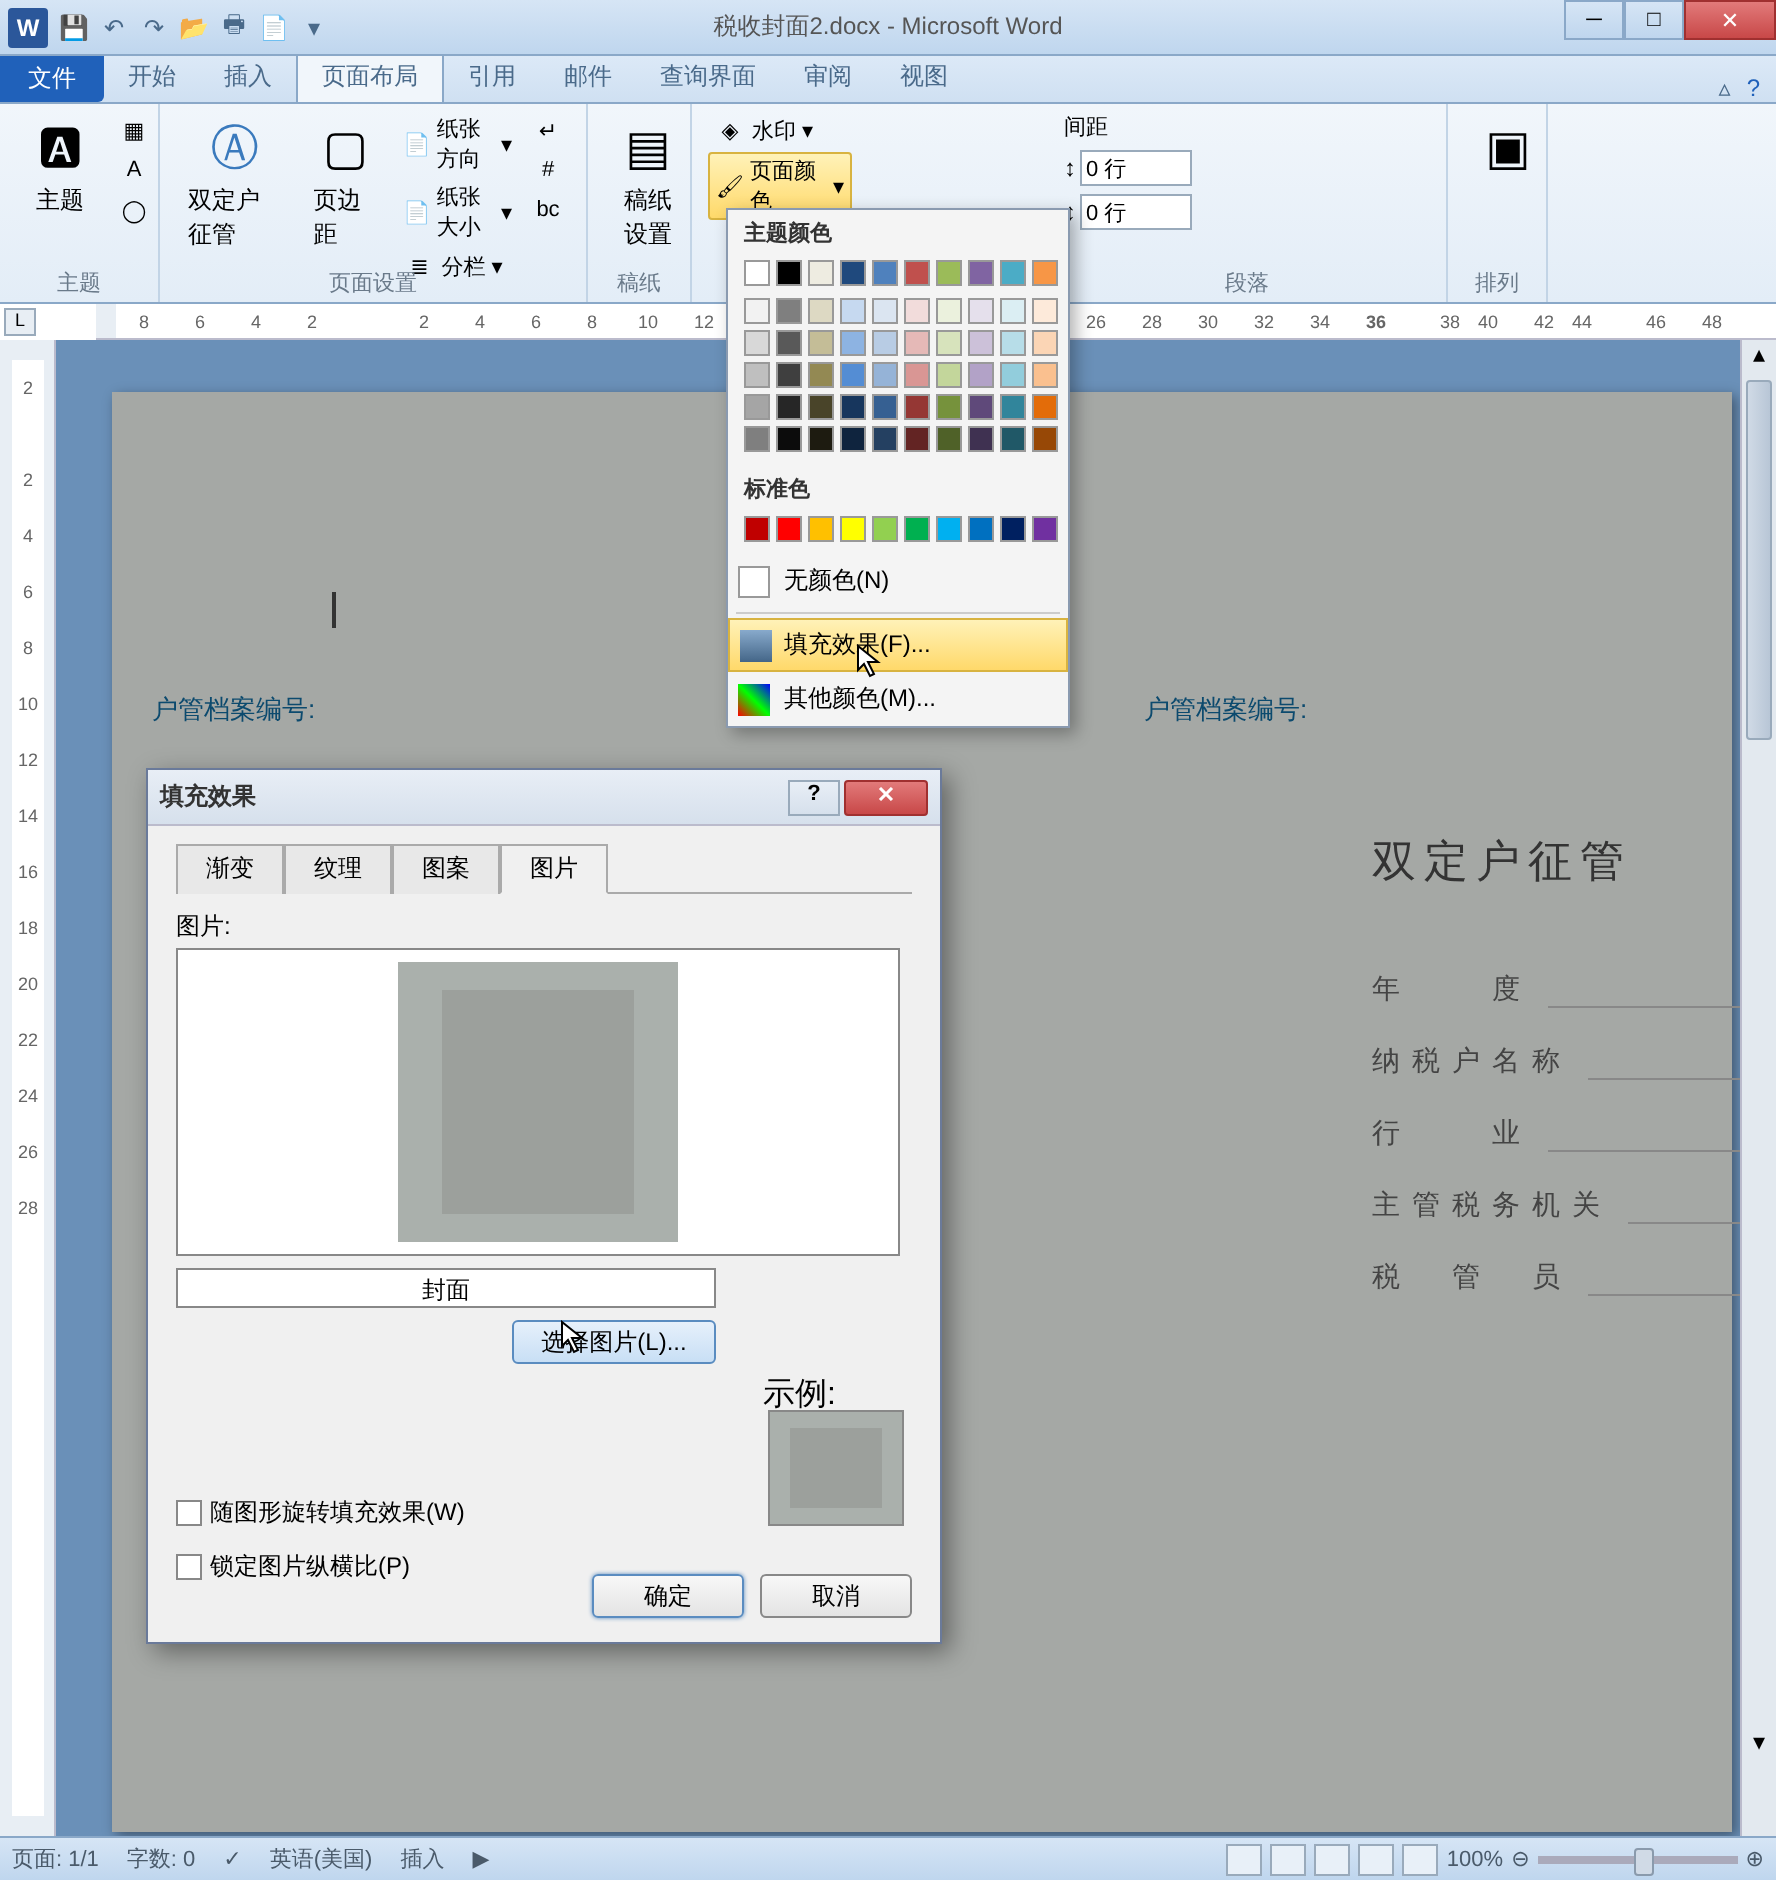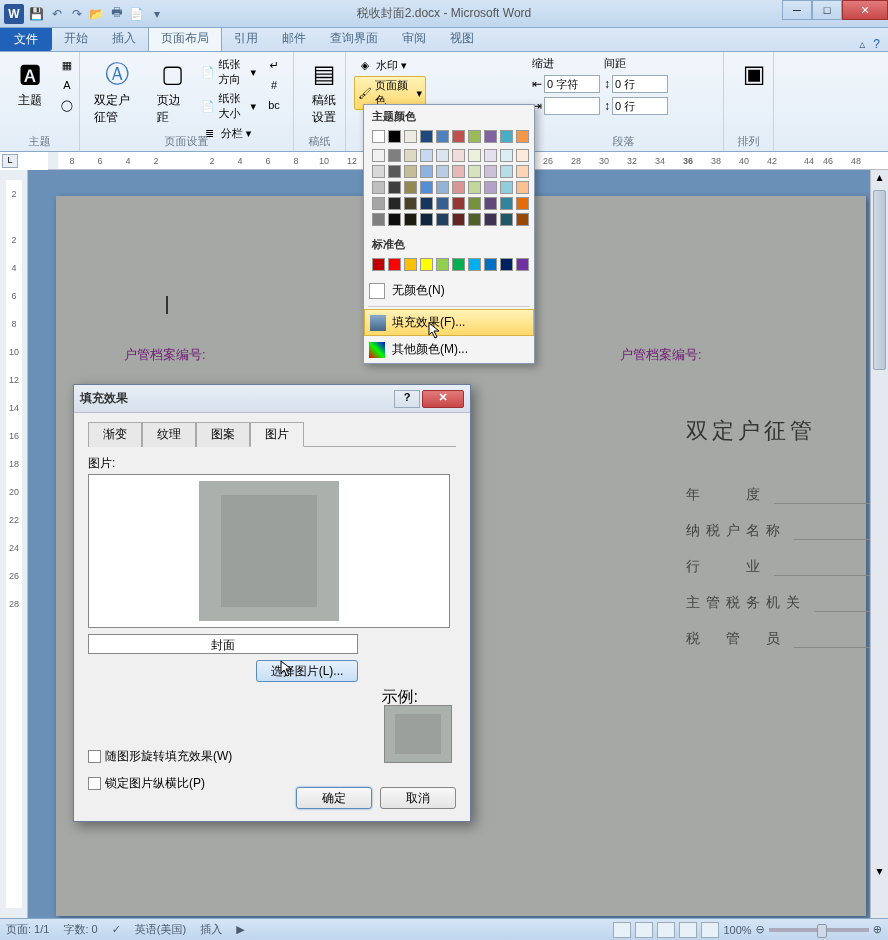--- a/index.html
+++ b/index.html
@@ -41,21 +41,21 @@
 
 .ruler-h { height: 18px; background: #e8eef4; border-bottom: 1px solid #bbc; position: relative; margin-left: 28px; overflow: hidden; }
 .ruler-h-inner { position: absolute; left: 10px; right: 0; height: 18px; background: #fff; display: flex; align-items: center; font-size: 9px; color: #666; }
 .ruler-v { width: 28px; background: #e8eef4; border-right: 1px solid #bbc; position: absolute; left: 0; top: 170px; bottom: 22px; }
 .ruler-v-inner { position: absolute; top: 10px; left: 6px; width: 16px; background: #fff; bottom: 10px; font-size: 9px; color: #666; display: flex; flex-direction: column; align-items: center; }
 .ruler-tick { margin: 9px 0; }
 
 
 .doc-area { position: absolute; left: 28px; right: 18px; top: 170px; bottom: 22px; background: #6a90b8; overflow: hidden; }
 .page { position: absolute; left: 28px; top: 26px; width: 810px; height: 720px; background: #a5a8a5; box-shadow: 2px 2px 6px rgba(0,0,0,0.4); }
-.page-field-label { font-size: 13px; color: #701a75; margin-left: 48px; }
+.page-field-label { font-size: 13px; color: #0c4a6e; }
 .page-right-section { position: absolute; right: 40px; top: 150px; width: 260px; }
 .page-right-title { font-size: 22px; color: #333; letter-spacing: 4px; text-align: left; margin-bottom: 40px; }
 .page-right-row { margin: 18px 0; font-size: 14px; color: #444; display: flex; }
 .page-right-row span { letter-spacing: 6px; }
 .page-right-row .line { flex: 1; border-bottom: 1px solid #888; margin-left: 8px; }
 .scrollbar-v { position: absolute; right: 0; top: 170px; bottom: 22px; width: 18px; background: #e3e9ef; border-left: 1px solid #bbc; }
 .scroll-thumb { position: absolute; top: 20px; left: 2px; right: 2px; height: 180px; background: linear-gradient(90deg, #d0dae6, #b8c6d6); border: 1px solid #9ab; border-radius: 2px; }
 
 
 .statusbar { position: absolute; bottom: 0; left: 0; right: 0; height: 22px; background: linear-gradient(#d6e5f5, #bfd6ee); border-top: 1px solid #8aa8c8; display: flex; align-items: center; font-size: 11px; color: #4a5a6a; padding: 0 6px; gap: 14px; }
@@ -210,31 +210,20 @@
     <div class="rg-content">
       <div class="small-btns">
         <div class="small-btn"><span class="icon">◈</span><span>水印</span> ▾</div>
         <div class="small-btn page-color-btn"><span class="icon">🖌</span><span>页面颜色</span> ▾</div>
       </div>
     </div>
   </div>
 
   <div class="ribbon-group" style="width:200px;margin-left:90px;">
     <div class="rg-content">
-      <div class="small-btns" style="gap:4px;">
-        <div style="font-size:11px;">缩进</div>
-        <div class="indent-row">
-            <span class="icon">⇤</span>
-            <div class="spinner">0 字符</div>
-          </div>
-        <div class="indent-row">
-            <span class="icon">⇥</span>
-            <div class="spinner"></div>
-          </div>
-      </div>
       <div class="small-btns" style="gap:4px;">
         <div style="font-size:11px;">间距</div>
         <div class="indent-row">
             <span class="icon">↕</span>
             <div class="spinner">0 行</div>
           </div>
         <div class="indent-row">
             <span class="icon">↕</span>
             <div class="spinner">0 行</div>
           </div>
@@ -273,24 +262,24 @@
         <span style="width: 28px; text-align: center;">18</span>
         <span style="width: 28px; text-align: center;">20</span>
         <span style="width: 28px; text-align: center;">22</span>
         <span style="width: 28px; text-align: center;">24</span>
         <span style="width: 28px; text-align: center;">26</span>
         <span style="width: 28px; text-align: center;">28</span>
         <span style="width: 28px; text-align: center;">30</span>
         <span style="width: 28px; text-align: center;">32</span>
         <span style="width: 28px; text-align: center;">34</span>
         <span style="width: 28px; text-align: center; font-weight: bold;">36</span>
-        <span style="width: 28px; text-align: center;">38</span>
+        <span style="width: 28px; text-align: right;">38</span>
         <span style="width: 28px; text-align: center;">40</span>
         <span style="width: 28px; text-align: center;">42</span>
-        <span style="width: 28px; text-align: right;">44</span>
+        <span style="width: 28px; text-align: left;">44</span>
         <span style="width: 28px; text-align: center;">46</span>
         <span style="width: 28px; text-align: center;">48</span>
       </div>
   </div>
 </div>
 
 <div class="ruler-v">
   <div class="ruler-v-inner" id="ruler-v-ticks">
       <div class="ruler-tick">2</div>
       <div class="ruler-tick"></div>

